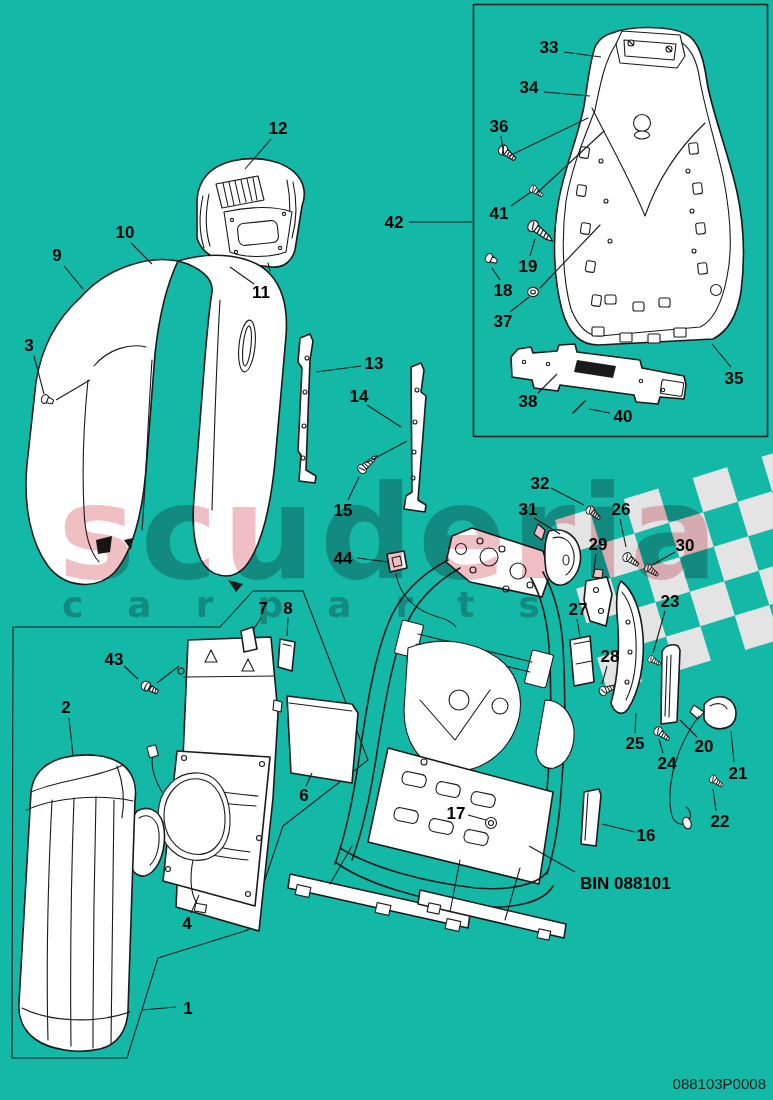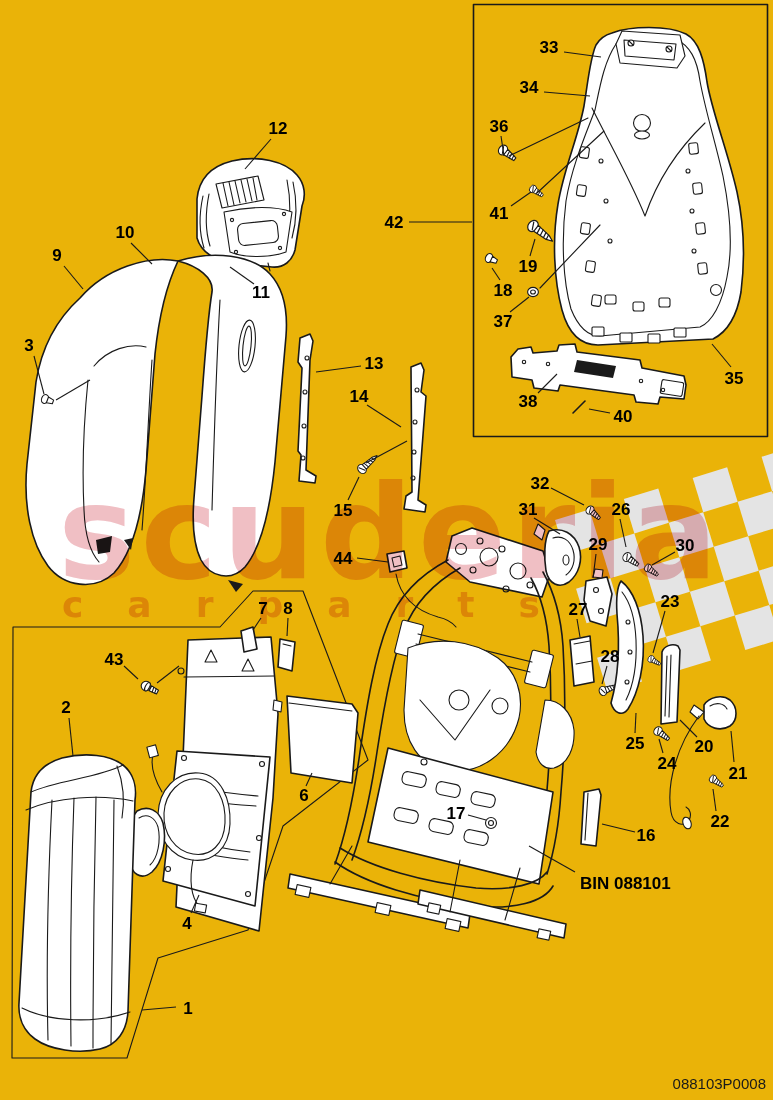--- a/index.html
+++ b/index.html
@@ -1,16 +1,16 @@
 <!DOCTYPE html>
 <html><head>
 <meta charset="utf-8">
 <style>
   html,body{margin:0;padding:0;background:#fff;}
-  .page{position:relative;width:773px;height:1100px;background:#eab308;overflow:hidden;
+  .page{position:relative;width:773px;height:1100px;background:#14b8a6;overflow:hidden;
         font-family:"Liberation Sans",sans-serif;}
   svg{display:block}
   .ln{fill:none;stroke:#1a1a1a;stroke-width:1.6;stroke-linejoin:round;stroke-linecap:round}
   .tn{fill:none;stroke:#1a1a1a;stroke-width:1.1;stroke-linejoin:round;stroke-linecap:round}
   .fw{fill:#ffffff;stroke:#1a1a1a;stroke-width:1.6;stroke-linejoin:round;stroke-linecap:round}
   .fwt{fill:#ffffff;stroke:#1a1a1a;stroke-width:1.1;stroke-linejoin:round;stroke-linecap:round}
   .dk{fill:#1a1a1a;stroke:none}
   .callout{font:bold 17px "Liberation Sans",sans-serif;fill:#000;text-anchor:middle}
   .leader{stroke:#1a1a1a;stroke-width:1.1;fill:none}
   .bin{font:bold 17px "Liberation Sans",sans-serif;fill:#000}

